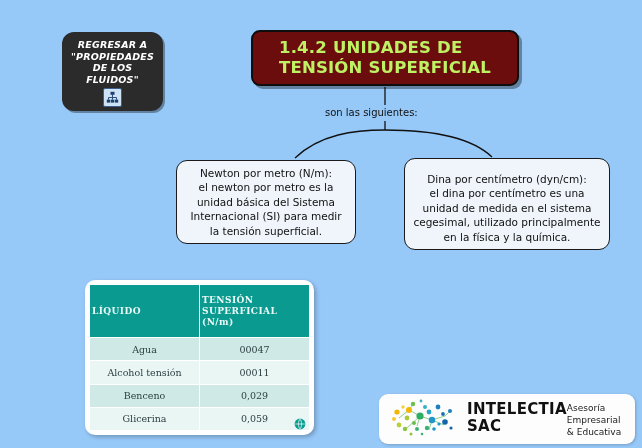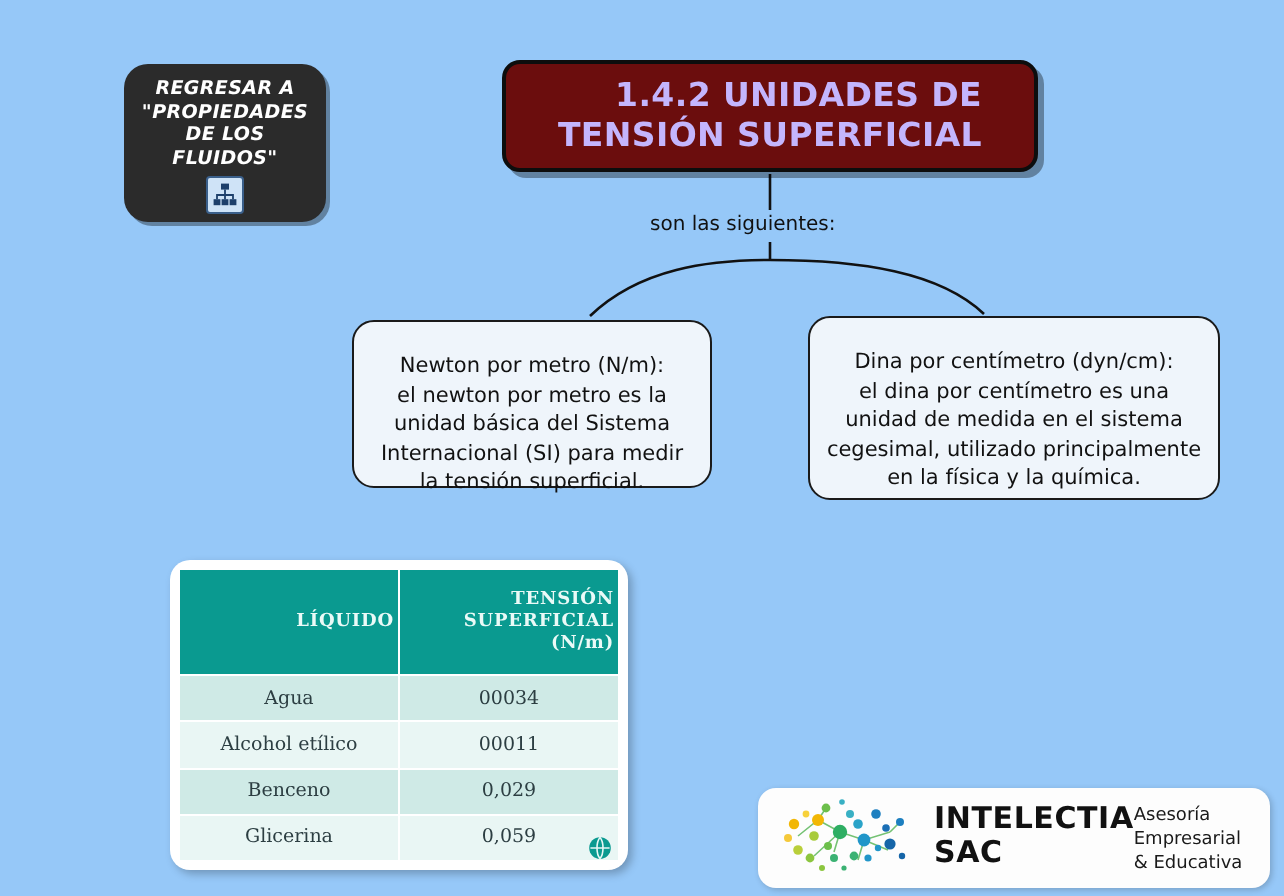--- a/index.html
+++ b/index.html
@@ -78,26 +78,26 @@
     background: #6b0d0d;
     border: 2px solid #0d0d0d;
     border-radius: 9px;
     box-shadow: 3px 3px 0 rgba(0,0,0,0.35);
     display: flex;
     align-items: center;
     justify-content: center;
     box-sizing: border-box;
   }
   .title-box .title-text {
-    color: #c4b5fd;
+    color: #bef264;
     font-family: "DejaVu Sans", sans-serif;
     font-weight: bold;
     font-size: 16.5px;
     line-height: 20px;
-    text-align: right;
+    text-align: left;
     white-space: pre-line;
     letter-spacing: 0.2px;
   }
 
   
   .conn-label {
     position: absolute;
     left: 325px;
     top: 107px;
     font-family: "DejaVu Sans", sans-serif;
@@ -107,23 +107,23 @@
   }
 
   
   .info-box {
     position: absolute;
     background: #eff5fb;
     border: 1.6px solid #1a1a1a;
     border-radius: 11px;
     box-sizing: border-box;
     display: flex;
-    align-items: flex-start;
+    align-items: flex-end;
     justify-content: center;
-    padding: 15px 7px;
+    padding: 5px 7px;
   }
   .info-box .info-text {
     font-family: "DejaVu Sans", sans-serif;
     font-size: 10.5px;
     line-height: 14.5px;
     color: #111111;
     text-align: center;
     white-space: pre-line;
   }
   #box-newton {
@@ -160,21 +160,21 @@
     table-layout: fixed;
   }
   table.tension-table th {
     background: #0a9a90;
     color: #eafaf7;
     font-family: "DejaVu Serif", serif;
     font-weight: bold;
     font-size: 9px;
     line-height: 11px;
     letter-spacing: 0.4px;
-    text-align: right;
+    text-align: left;
     padding: 4px 2px;
     border: 1px solid #ffffff;
     height: 44px;
     vertical-align: middle;
   }
   table.tension-table th .th-line {
     display: block;
   }
   table.tension-table td {
     font-family: "DejaVu Serif", serif;
@@ -303,24 +303,24 @@
           <th>
             <span class="th-line">TENSIÓN</span>
             <span class="th-line">SUPERFICIAL</span>
             <span class="th-line">(N/m)</span>
           </th>
         </tr>
       </thead>
       <tbody>
         <tr class="row-even">
           <td>Agua</td>
-          <td class="cell-value">00034</td>
+          <td class="cell-value">00047</td>
         </tr>
         <tr class="row-odd">
-          <td>Alcohol etílico</td>
+          <td>Alcohol tensión</td>
           <td class="cell-value">00011</td>
         </tr>
         <tr class="row-even">
           <td>Benceno</td>
           <td class="cell-value">0,029</td>
         </tr>
         <tr class="row-odd">
           <td>Glicerina</td>
           <td class="cell-value">0,059</td>
         </tr>

